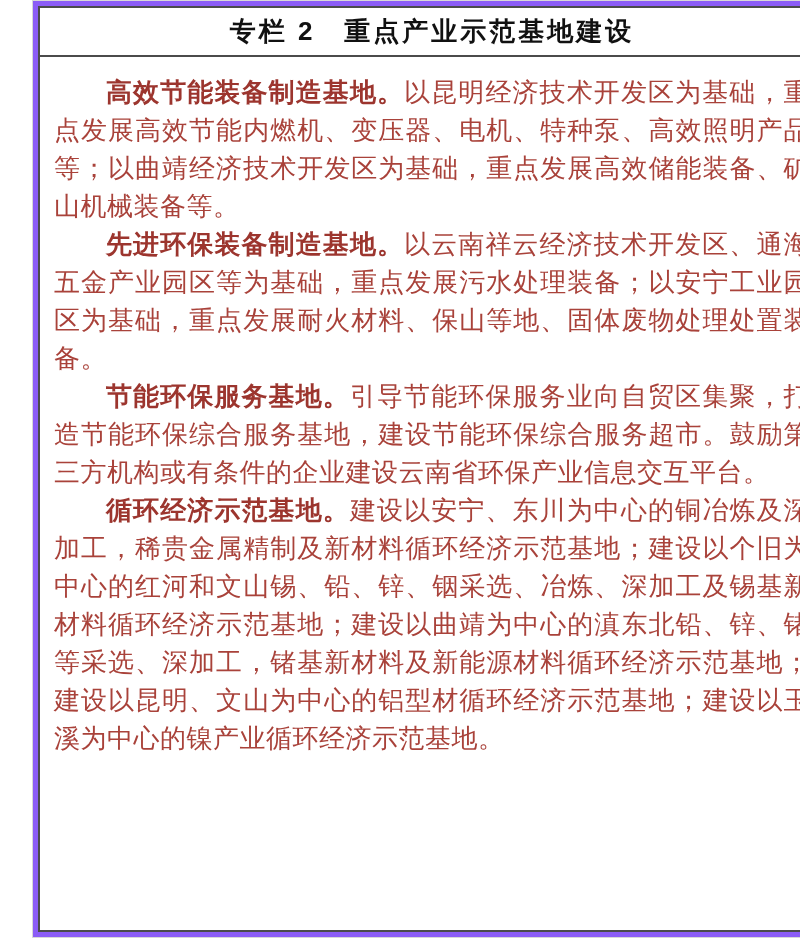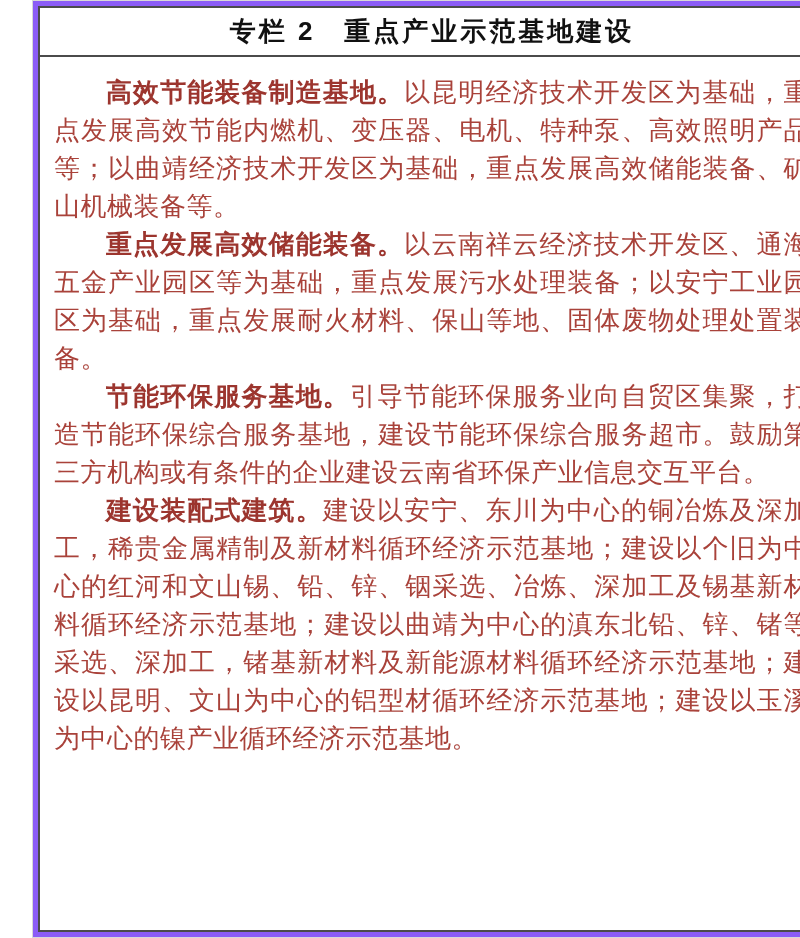--- a/index.html
+++ b/index.html
@@ -69,23 +69,23 @@
   <div class="panel">
 
     <div class="title-bar">
       <span class="title-text">专栏 2　重点产业示范基地建设</span>
     </div>
 
     <div class="panel-body">
 
       <p class="para"><span class="lead">高效节能装备制造基地。</span><span>以昆明经济技术开发区为基础，重点发展高效节能内燃机、变压器、电机、特种泵、高效照明产品等；以曲靖经济技术开发区为基础，重点发展高效储能装备、矿山机械装备等。</span></p>
 
-      <p class="para"><span class="lead">重点发展高效储能装备。</span><span>以云南祥云经济技术开发区、通海五金产业园区等为基础，重点发展污水处理装备；以安宁工业园区为基础，重点发展耐火材料、保山等地、固体废物处理处置装备。</span></p>
+      <p class="para"><span class="lead">先进环保装备制造基地。</span><span>以云南祥云经济技术开发区、通海五金产业园区等为基础，重点发展污水处理装备；以安宁工业园区为基础，重点发展耐火材料、保山等地、固体废物处理处置装备。</span></p>
 
 
 
       <p class="para"><span class="lead">节能环保服务基地。</span><span>引导节能环保服务业向自贸区集聚，打造节能环保综合服务基地，建设节能环保综合服务超市。鼓励第三方机构或有条件的企业建设云南省环保产业信息交互平台。</span></p>
 
-      <p class="para"><span class="lead">建设装配式建筑。</span><span>建设以安宁、东川为中心的铜冶炼及深加工，稀贵金属精制及新材料循环经济示范基地；建设以个旧为中心的红河和文山锡、铅、锌、铟采选、冶炼、深加工及锡基新材料循环经济示范基地；建设以曲靖为中心的滇东北铅、锌、锗等采选、深加工，锗基新材料及新能源材料循环经济示范基地；建设以昆明、文山为中心的铝型材循环经济示范基地；建设以玉溪为中心的镍产业循环经济示范基地。</span></p>
+      <p class="para"><span class="lead">循环经济示范基地。</span><span>建设以安宁、东川为中心的铜冶炼及深加工，稀贵金属精制及新材料循环经济示范基地；建设以个旧为中心的红河和文山锡、铅、锌、铟采选、冶炼、深加工及锡基新材料循环经济示范基地；建设以曲靖为中心的滇东北铅、锌、锗等采选、深加工，锗基新材料及新能源材料循环经济示范基地；建设以昆明、文山为中心的铝型材循环经济示范基地；建设以玉溪为中心的镍产业循环经济示范基地。</span></p>
 
     </div>
   </div>
 </div>
 
 </body></html>

